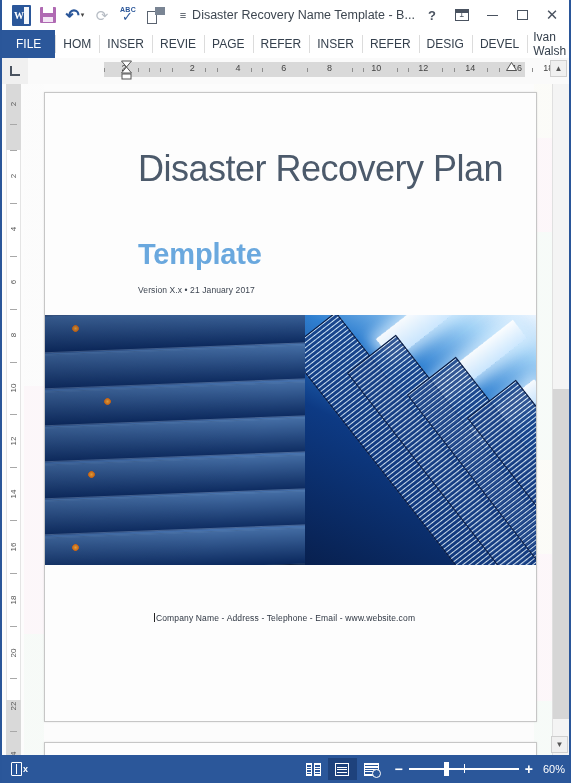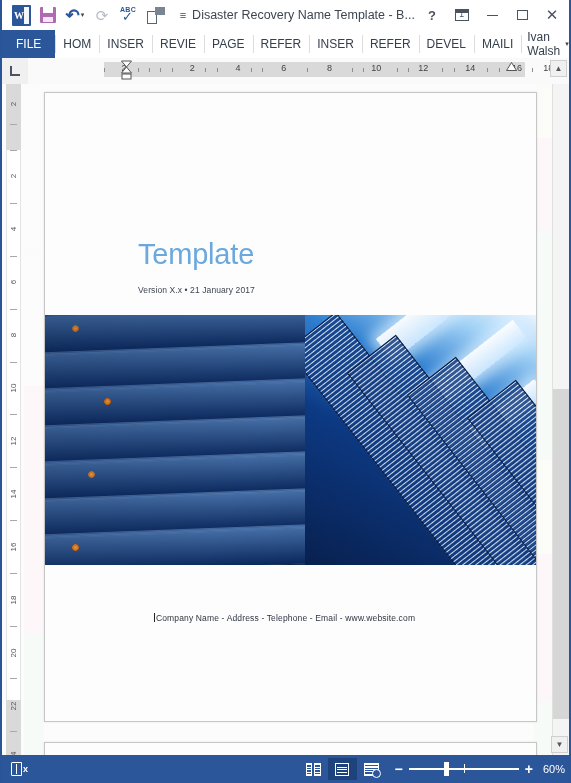--- a/index.html
+++ b/index.html
@@ -99,21 +99,21 @@
 
   .tintcol{position:absolute;top:0;bottom:0;opacity:.55;}
 
   .page{position:absolute;background:#fdfdfd;border:1px solid #c6c6c6;box-sizing:border-box;
         box-shadow:0 0 2px rgba(0,0,0,.10);}
   .page1{left:42px;top:8px;width:493px;height:630px;}
   .page2{left:42px;top:658px;width:493px;height:60px;}
 
   .doc-title{position:absolute;left:93px;top:55px;width:370px;font-size:36px;line-height:41px;
              color:#4c5a6b;font-weight:300;letter-spacing:-.5px;}
-  .doc-sub{position:absolute;left:93px;top:145px;font-size:29px;color:#6aa8de;font-weight:400;
+  .doc-sub{position:absolute;left:93px;top:145px;font-size:29px;color:#6aa8de;font-weight:700;
            letter-spacing:-.2px;}
   .doc-ver{position:absolute;left:93px;top:192px;font-size:8.5px;color:#3e4652;letter-spacing:.1px;}
 
   .heroimg{position:absolute;left:0px;top:222px;width:491px;height:250px;overflow:hidden;
            background:#0b2550;}
   .hero-left{position:absolute;left:0;top:0;width:55%;height:100%;
              background:
                repeating-linear-gradient(178deg, rgba(255,255,255,.10) 0px, rgba(255,255,255,.10) 2px, rgba(0,0,0,.30) 2px, rgba(0,0,0,.30) 4px),
                repeating-linear-gradient(90deg, rgba(255,255,255,.05) 0px, rgba(255,255,255,.05) 3px, rgba(0,0,0,.12) 3px, rgba(0,0,0,.12) 6px),
                linear-gradient(165deg,#1d5fb8 0%,#12448f 28%,#0d3474 52%,#123f86 74%,#0a2category 100%),
@@ -241,22 +241,22 @@
 
   <div class="ribbon">
     <div class="tab file">FILE</div>
     <div class="tab">HOM</div>
     <div class="tab">INSER</div>
     <div class="tab">REVIE</div>
     <div class="tab">PAGE</div>
     <div class="tab">REFER</div>
     <div class="tab">INSER</div>
     <div class="tab">REFER</div>
+    <div class="tab">DESIG</div>
     <div class="tab">DEVEL</div>
-    <div class="tab">MAILI</div>
     <div class="spacer"></div>
     <div class="user">
       <span>Ivan Walsh</span>
       <span class="caret">▾</span>
     </div>
     <div class="avatar">K</div>
   </div>
 
   <div class="rulerrow">
     <div class="tabstop">
@@ -340,20 +340,21 @@
           <div class="vr-tick" style="top: 383.2px;"></div>
           <div class="vr-tick" style="top: 436px;"></div>
           <div class="vr-tick" style="top: 488.8px;"></div>
           <div class="vr-tick" style="top: 541.6px;"></div>
           <div class="vr-tick" style="top: 594.4px;"></div>
           <div class="vr-tick" style="top: 647.2px;"></div>
         </div>
     </div>
 
     <div class="page page1">
+      <div class="doc-title">Disaster Recovery Plan</div>
       <div class="doc-sub">Template</div>
       <div class="doc-ver">Version X.x • 21 January 2017</div>
 
       <div class="heroimg">
         <div class="hero-left">
           <div class="hero-rows" id="hrows">
               <div class="hrow" style="top: -2%; transform: rotate(-2.2deg);"></div>
               <div class="hled" style="left: 10%; top: 4%;"></div>
               <div class="hrow" style="top: 12.6%; transform: rotate(-2.2deg);"></div>
               <div class="hrow" style="top: 27.2%; transform: rotate(-2.2deg);"></div>

